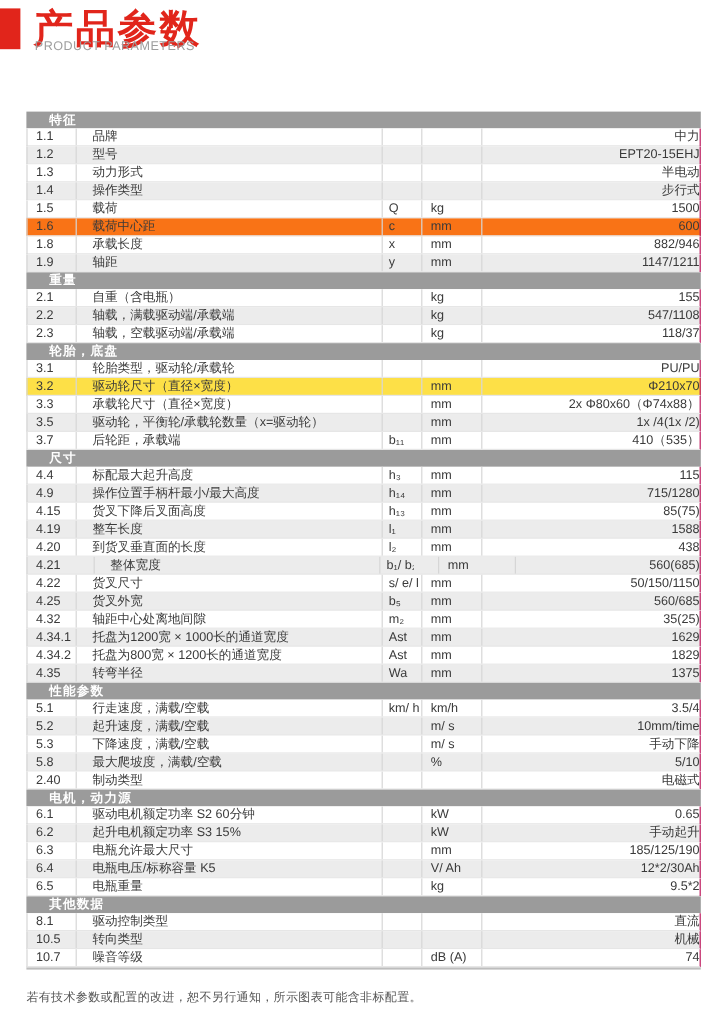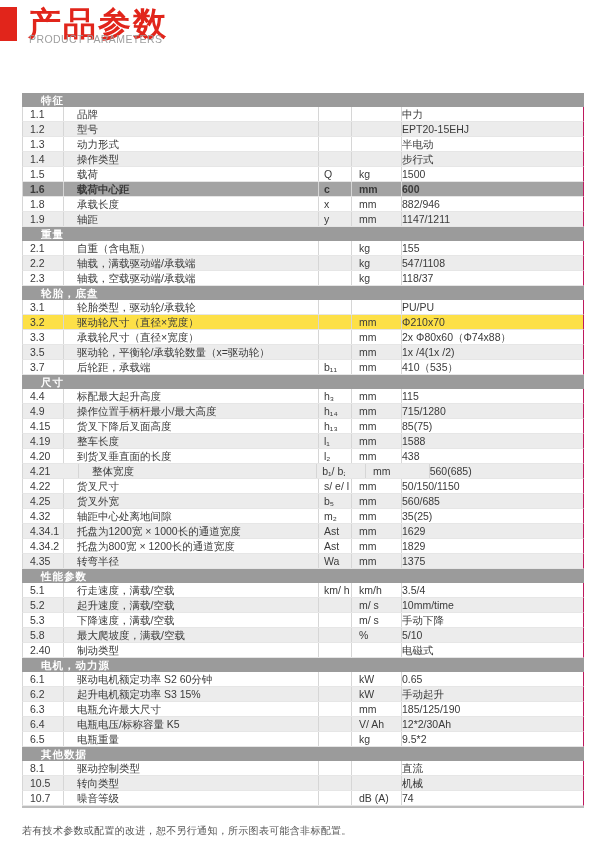--- a/index.html
+++ b/index.html
@@ -42,21 +42,21 @@
     background:#ffffff;
     border-left:1px solid #d6d6d6; border-right:1px solid #be185d;
     border-bottom:1px solid #e6e6e6;
   }
   .param-row.alt { background:#ececec; }
   .cell { display:block; height:100%; overflow:hidden; white-space:nowrap; }
   .col-no    { width:40px;  padding-left:7px; }
   .col-label { width:255px; padding-left:13px; border-left:1px solid #d6d6d6; }
   .col-sym   { width:33px;  padding-left:5px;  border-left:1px solid #d6d6d6; }
   .col-unit  { width:50px;  padding-left:7px;  border-left:1px solid #d6d6d6; }
-  .col-val   { width:182px; text-align:left; border-left:1px solid #d6d6d6; }
+  .col-val   { width:182px; text-align:right; border-left:1px solid #d6d6d6; }
 
   
   .footnote {
     position:absolute; top:824px; left:22px;
     font-size:10px; color:#555555; letter-spacing:0.3px; white-space:nowrap;
   }
 </style>
 </head>
 <body>
 
@@ -98,21 +98,21 @@
         <span class="cell col-unit"></span>
         <span class="cell col-val">步行式</span>
       </div>
       <div class="param-row">
         <span class="cell col-no">1.5</span>
         <span class="cell col-label">载荷</span>
         <span class="cell col-sym">Q</span>
         <span class="cell col-unit">kg</span>
         <span class="cell col-val">1500</span>
       </div>
-      <div class="param-row alt" style="background: #a3a3a3; font-weight: bold;">
+      <div class="param-row alt" style="background: #f97316;">
         <span class="cell col-no">1.6</span>
         <span class="cell col-label">载荷中心距</span>
         <span class="cell col-sym">c</span>
         <span class="cell col-unit">mm</span>
         <span class="cell col-val">600</span>
       </div>
       <div class="param-row">
         <span class="cell col-no">1.8</span>
         <span class="cell col-label">承载长度</span>
         <span class="cell col-sym">x</span>

